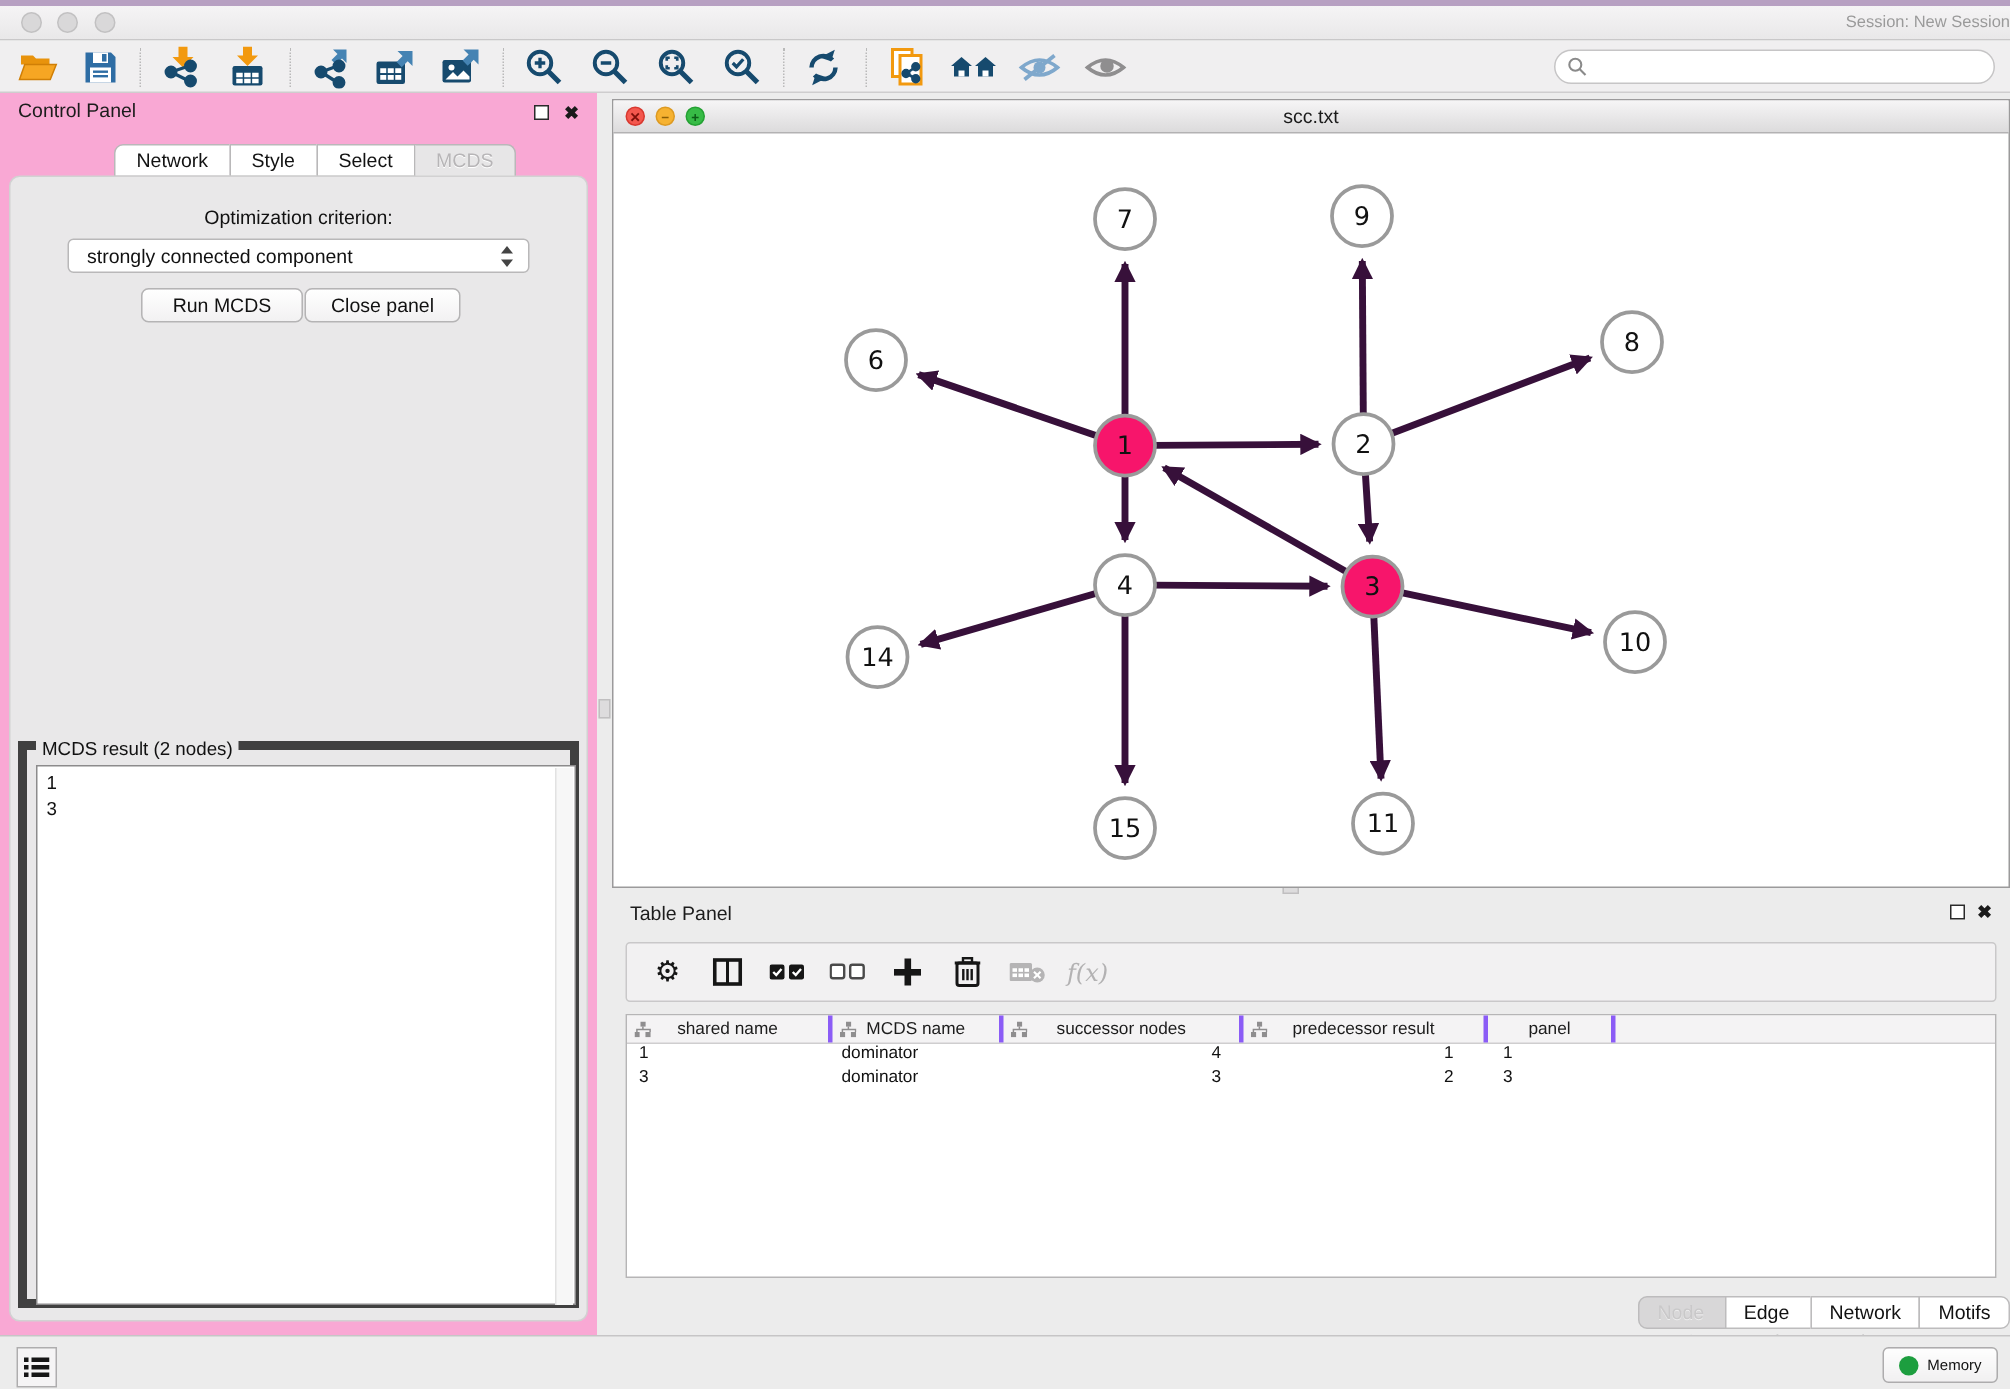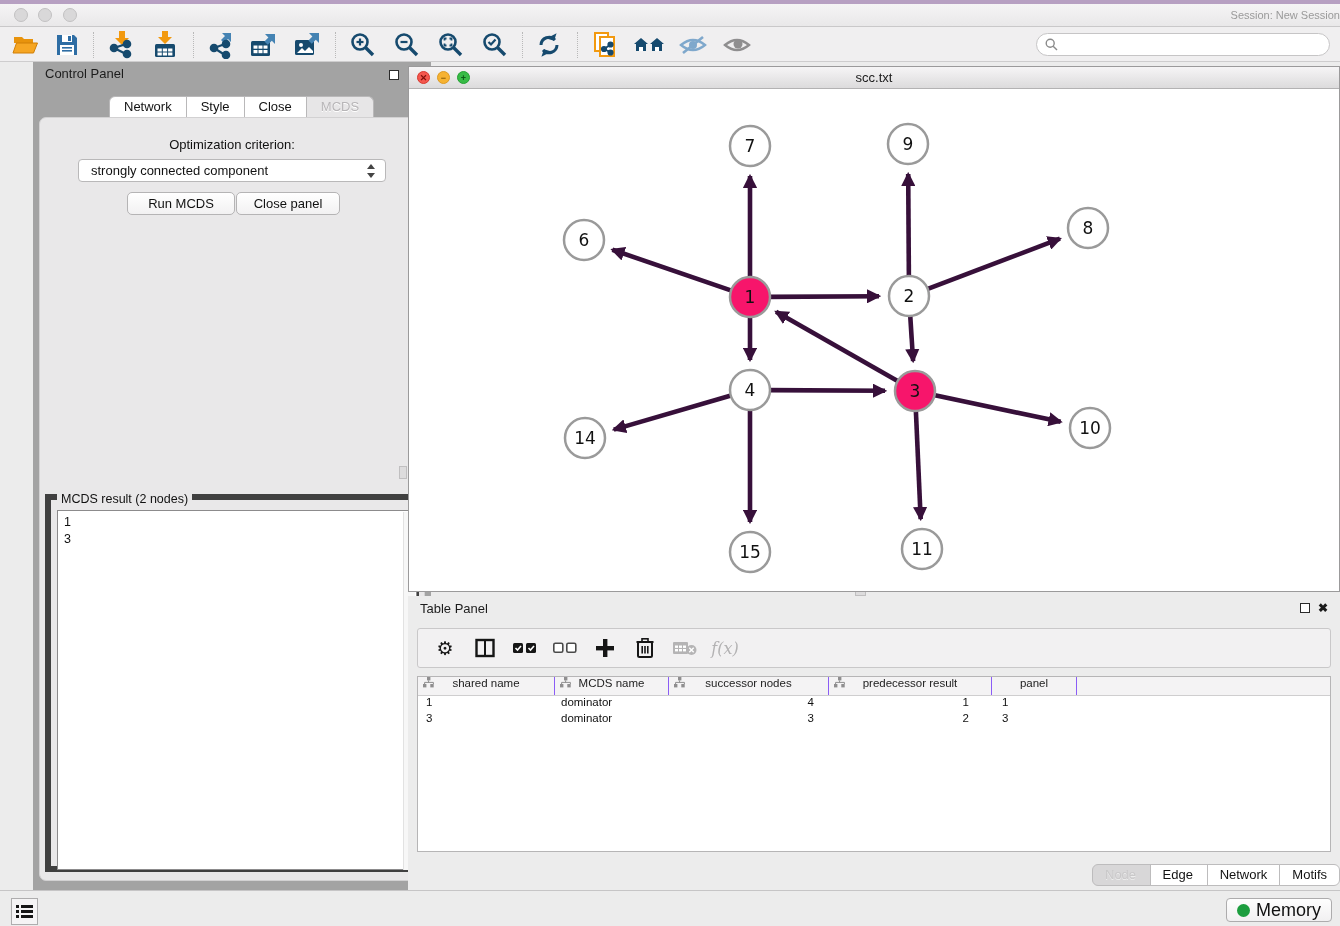--- a/index.html
+++ b/index.html
@@ -15,21 +15,21 @@
   #window-title { width:100%; text-align:right; line-height:22px; font-size:11px; color:#9a9a9a; }
 
   #toolbar { left:0; top:27px; width:1340px; height:35px; background:#f0eff0; border-bottom:1px solid #cecdce; }
   .tb-btn { position:absolute; top:3px; width:34px; height:30px; display:flex; align-items:center; justify-content:center; }
   .tb-sep { position:absolute; top:5px; height:26px; width:0; border-left:1px dotted #b9b9b9; }
   #search-box { position:absolute; right:10px; top:6px; width:294px; height:23px; background:#fff; border:1px solid #c6c5c6; border-radius:12px; display:flex; align-items:center; padding-left:8px; }
   #search-box svg { flex:0 0 auto; }
   #search-input { border:none; outline:none; background:transparent; font-size:12px; width:250px; margin-left:4px; font-family:"Liberation Sans",sans-serif; }
 
   
-  #control-panel { left:0; top:62px; width:398px; height:828px; background:#a3a3a3;margin-left:33px; }
+  #control-panel { left:0; top:62px; width:398px; height:828px; background:#f9a8d4; }
   #cp-title { position:absolute; left:12px; top:4px; font-size:13px; color:#1c1c1c; }
   .panel-float { position:absolute; width:10px; height:10px; border:1.5px solid #2a2a2a; background:#fff; }
   .panel-close { position:absolute; font-size:12px; font-weight:bold; color:#1a1a1a; line-height:10px; }
   #cp-float { right:32px; top:8px; }
   #cp-close { right:12px; top:8px; }
   .tabrow { position:absolute; display:flex; }
   #cp-tabs { left:77px; top:34px; height:22px; }
   .tab { font-size:13px; padding:0 14px; line-height:20px; background:#fff; border:1px solid #b9b8b9; margin-left:-1px; color:#121212; text-align:center; }
   .tab.first { border-radius:6px 0 0 0; }
   .tab.last { border-radius:0 6px 0 0; }
@@ -70,40 +70,40 @@
   #tp-title { position:absolute; left:12px; top:5px; font-size:13px; color:#1c1c1c; }
   #tp-float { right:30px; top:7px; }
   #tp-close { right:12px; top:7px; }
   #tp-toolbar { position:absolute; left:9px; top:32px; width:914px; height:40px; background:#f2f1f2; border:1px solid #c9c8c9; border-radius:3px; display:flex; align-items:center; }
   .tp-icon { margin-left:14px; display:flex; align-items:center; justify-content:center; width:26px; height:26px; }
   #gear-icon { font-size:19px; color:#161616; font-family:"DejaVu Sans",sans-serif; }
   #fx-icon { font-family:"DejaVu Serif", serif; font-style:italic; font-size:16px; color:#b3b2b3; }
 
   #tp-table { position:absolute; left:9px; top:80px; width:914px; height:176px; background:#fff; border:1px solid #b6b5b6; }
   #tp-head { display:flex; height:19px; background:#f4f3f4; border-bottom:1px solid #cfcecf; }
-  .th { position:relative; border-right:1px solid #8b5cf6; font-size:11.5px; color:#1c1c1c; display:flex; justify-content:center; }
+  .th { position:relative; border-right:3px solid #8b5cf6; font-size:11.5px; color:#1c1c1c; display:flex; align-items:center; justify-content:center; }
   .th svg { position:absolute; left:5px; }
   .trow { display:flex; height:16px; font-size:11.5px; color:#111; }
   .td { overflow:hidden; white-space:nowrap; }
   .c0 { width:137px; padding-left:8px; }
   .c1 { width:114px; padding-left:6px; }
   .c2 { width:160px; text-align:right; padding-right:15px; }
   .c3 { width:163px; text-align:right; padding-right:23px; }
   .c4 { width:85px;  padding-left:10px; }
 
   #tp-tabs { left:685px; top:268px; height:22px; }
   .btab { font-size:13px; padding:0 12px; line-height:20px; background:#fff; border:1px solid #bdbcbd; margin-left:-1px; color:#121212; }
   .btab.first { border-radius:6px 0 0 6px; }
   .btab.last { border-radius:0 6px 6px 0; }
   .btab.active { background:#d8d7d8; color:#c9c8c9; text-shadow:0 1px 0 #eee; }
 
   
   #status-bar { left:0; top:890px; width:1340px; height:36px; background:#ececec; border-top:1px solid #c6c5c6; }
   #list-btn { position:absolute; left:11px; top:7px; width:27px; height:27px; background:#f5f4f5; border:1px solid #aeadae; display:flex; align-items:center; justify-content:center; }
-  #memory-btn { position:absolute; right:8px; top:7px; height:24px; background:linear-gradient(#fefefe,#f1f0f1); border:1px solid #adacad; border-radius:4px; display:flex; align-items:center; padding:1px 10px; font-size:18px; color:#111;text-align:center; }
+  #memory-btn { position:absolute; right:8px; top:7px; height:24px; background:linear-gradient(#fefefe,#f1f0f1); border:1px solid #adacad; border-radius:4px; display:flex; align-items:center; padding:1px 10px; font-size:10px; color:#111;text-align:center; }
   #memory-dot { width:13px; height:13px; border-radius:50%; margin-right:6px; }
 </style>
 </head>
 <body>
 
 <div id="desktop-strip" class="abs"></div>
 
 <div id="titlebar" class="abs">
   <span class="dots">
     <span class="tl-dot"></span>
@@ -283,21 +283,21 @@
 </div>
 
 <div id="control-panel" class="abs">
   <div id="cp-title">Control Panel</div>
   <span id="cp-float" class="panel-float"></span>
   <span id="cp-close" class="panel-close">✖</span>
 
   <div id="cp-tabs" class="tabrow">
     <div class="tab first">Network</div>
     <div class="tab">Style</div>
-    <div class="tab">Close</div>
+    <div class="tab">Select</div>
     <div class="tab last active">MCDS</div>
   </div>
 
   <div id="cp-body"></div>
 
   <div id="opt-label">Optimization criterion:</div>
   <div id="criterion-select">
     <span>strongly connected component</span>
     <span class="spin"></span>
   </div>

